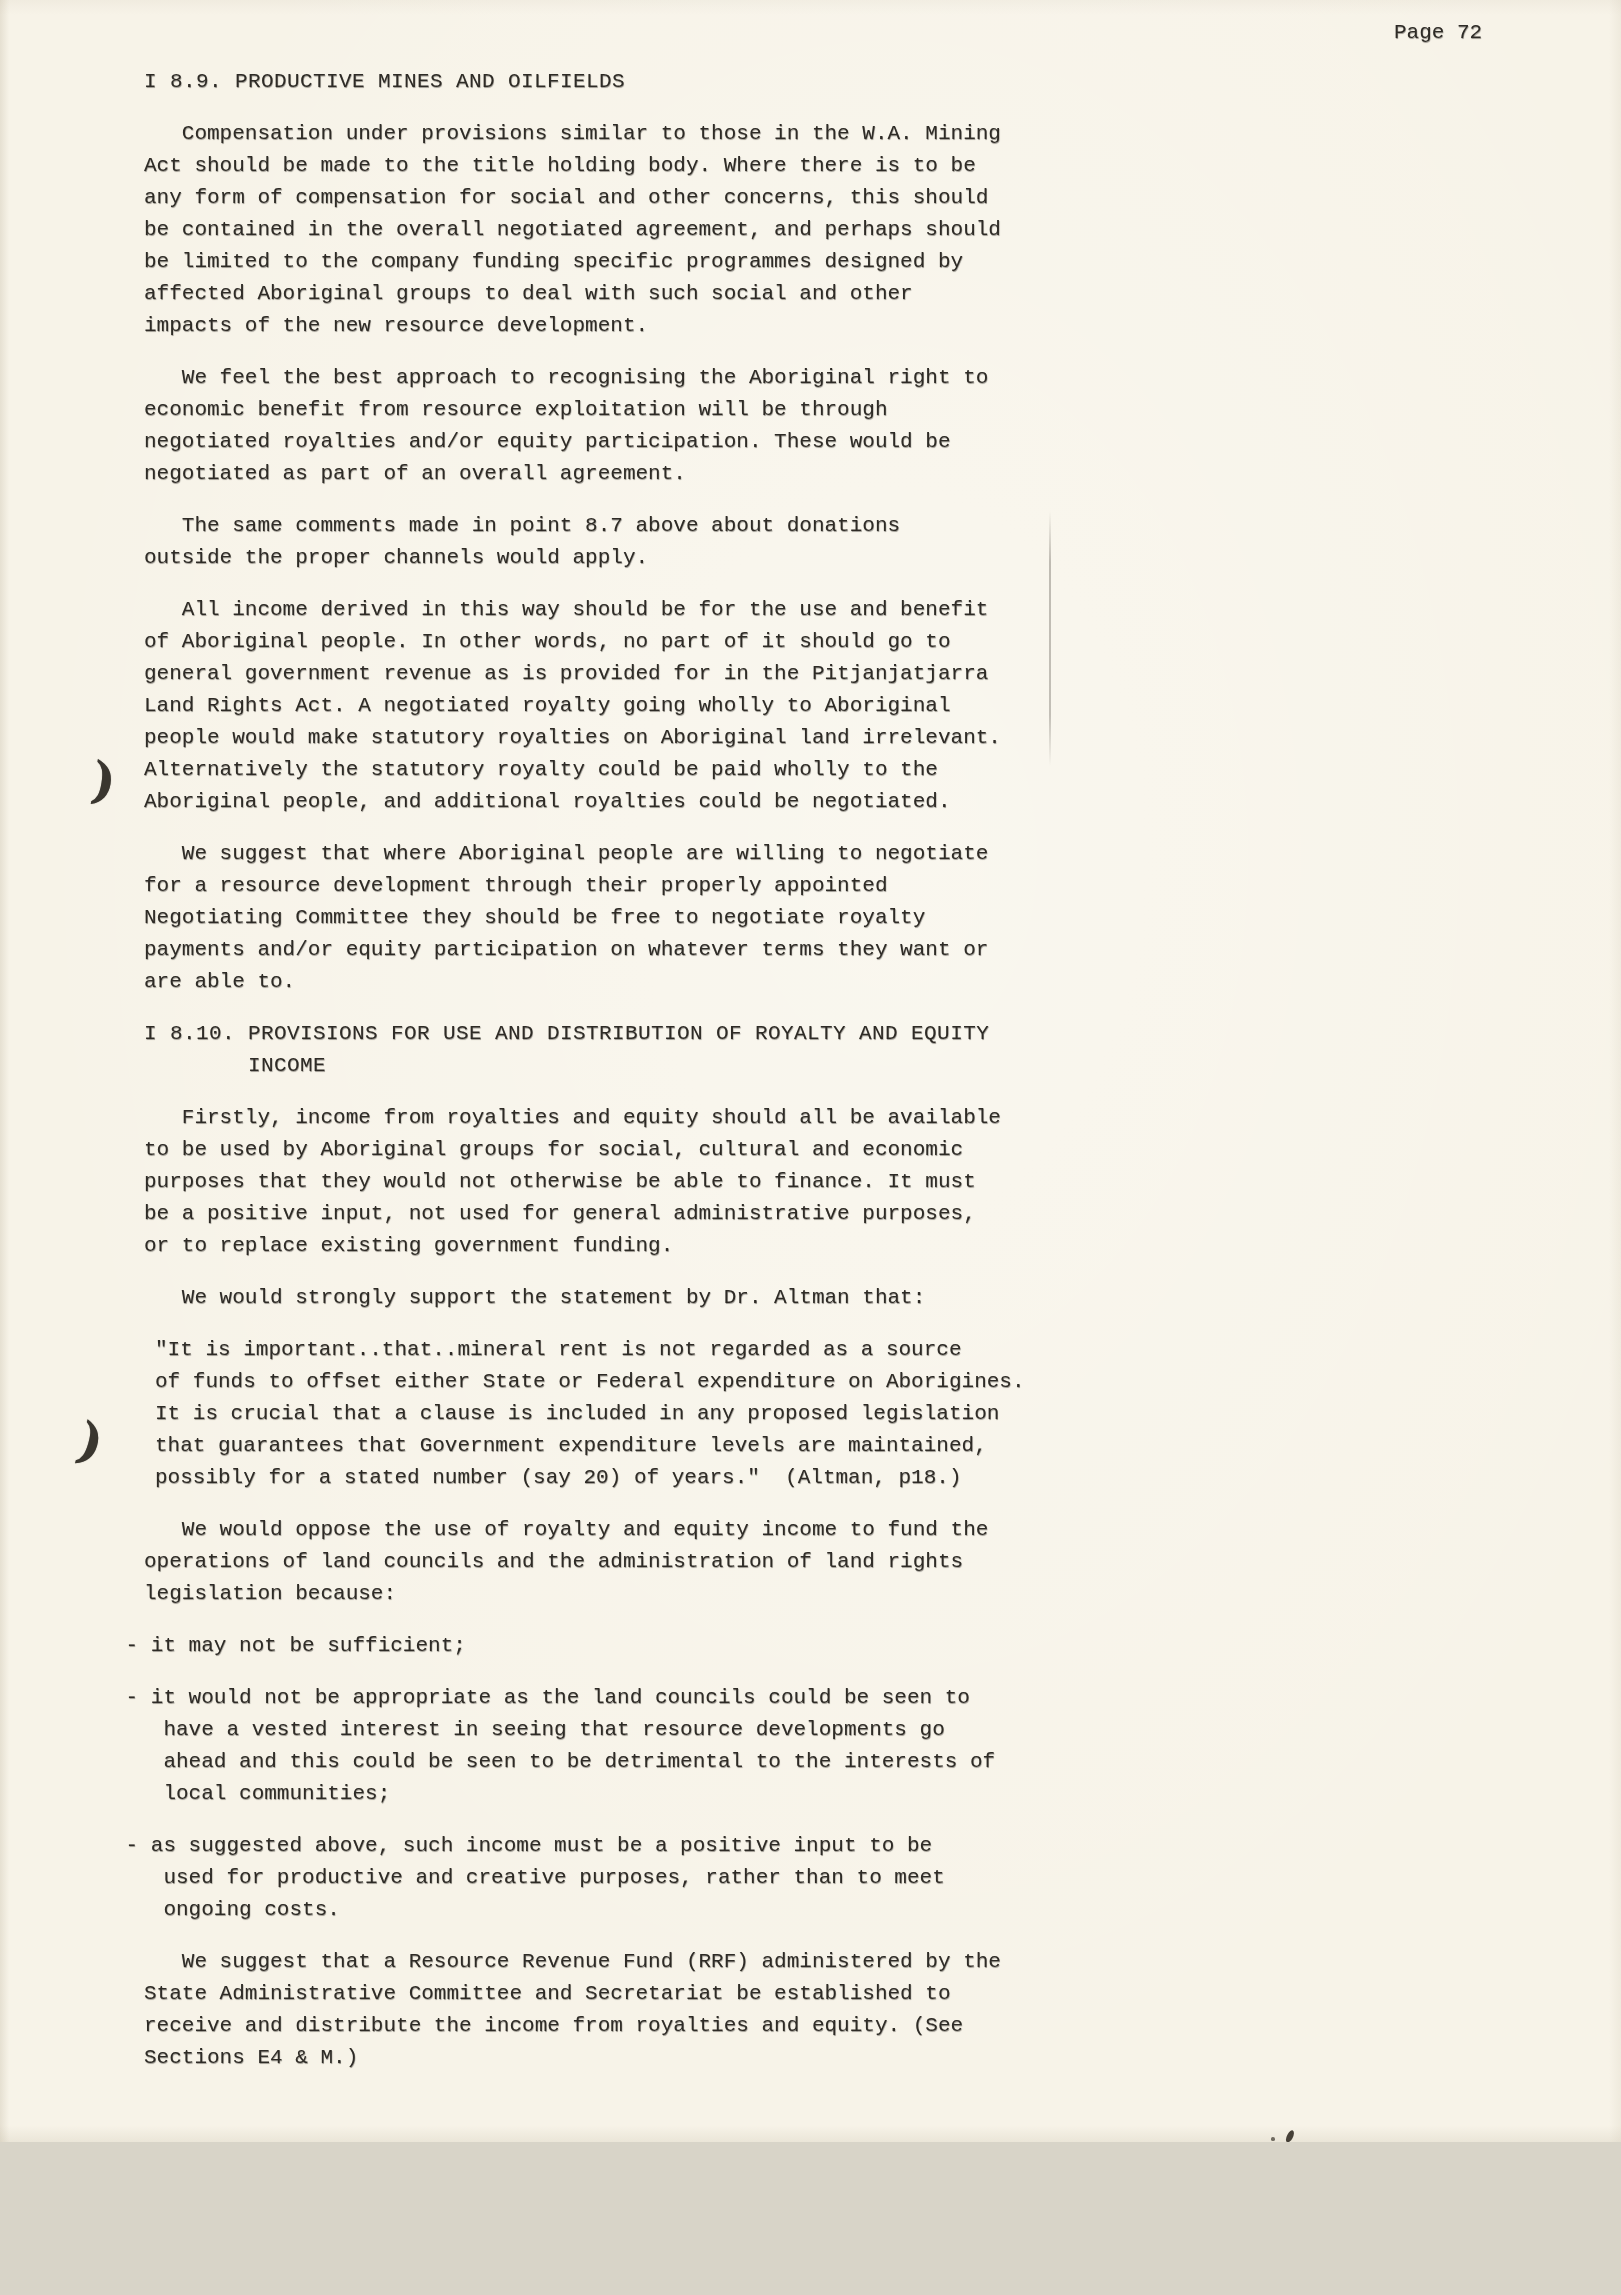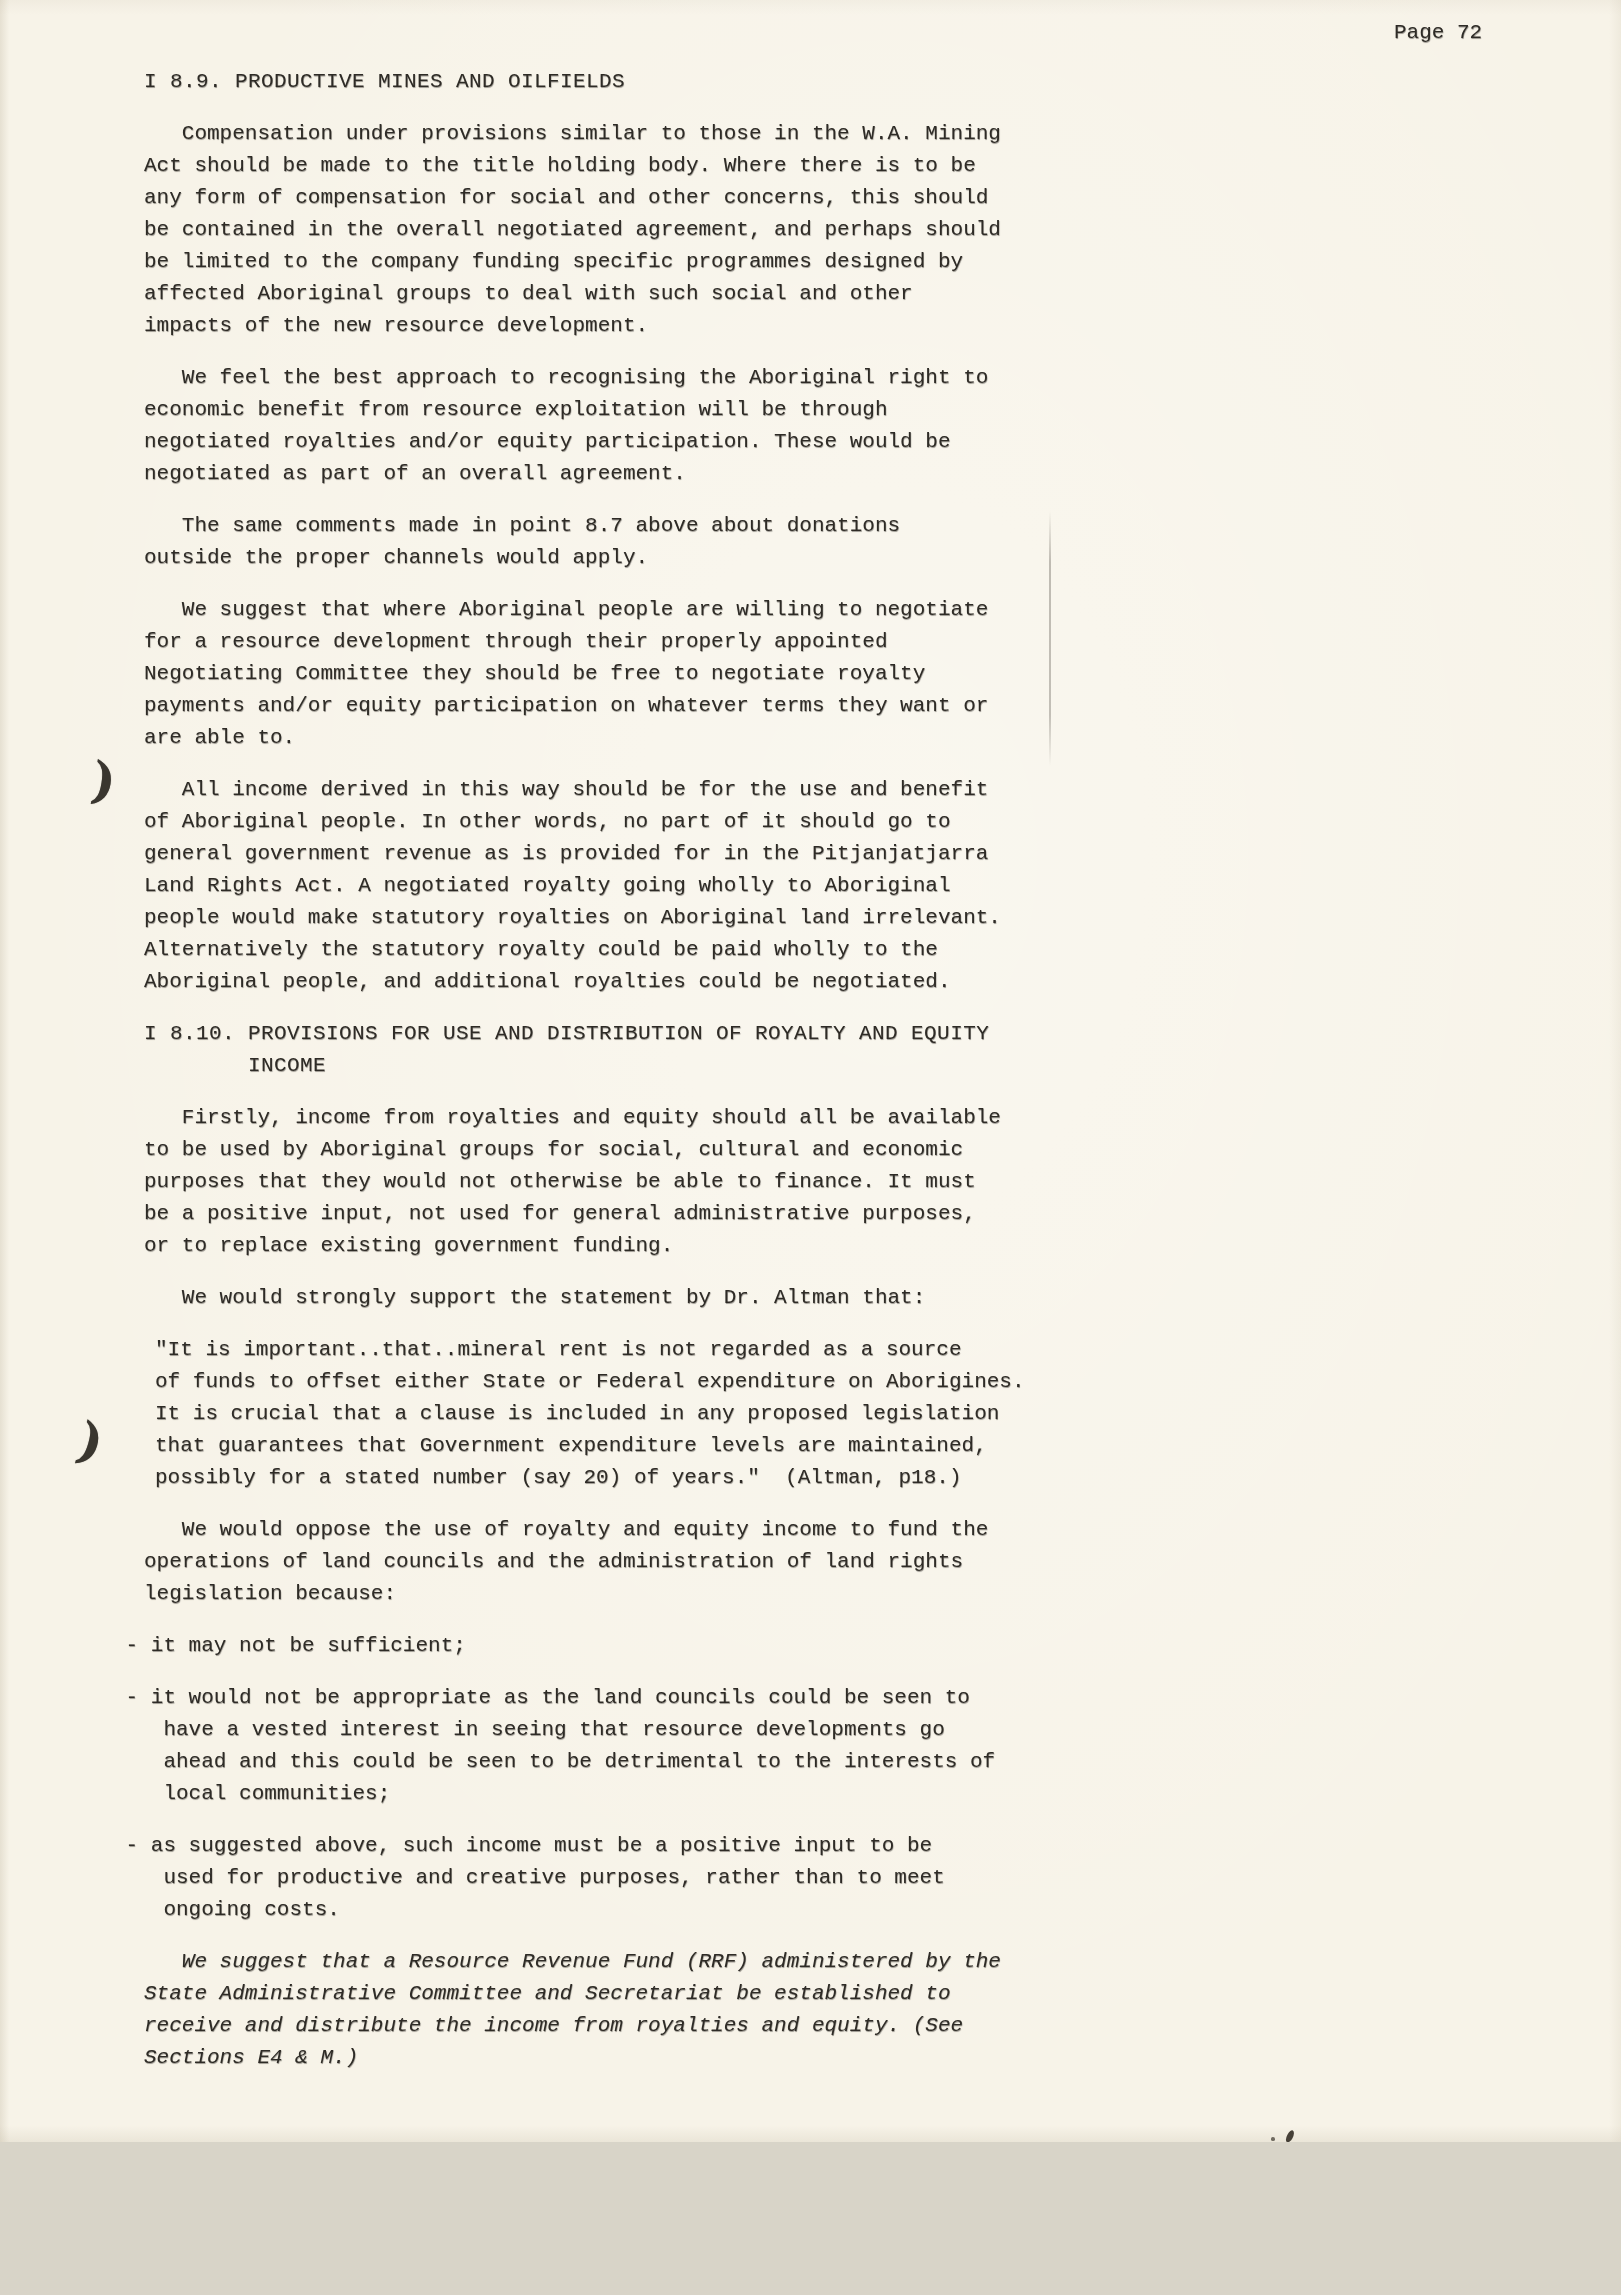--- a/index.html
+++ b/index.html
@@ -38,21 +38,21 @@
     position: absolute;
     left: 144px;
     top: 66px;
   }
 
   .blk { margin: 0 0 20px 0; }
   .heading { letter-spacing: 0.4px; }
   .mt-extra { }
   .quote { margin-left: 11px; }
   .bullet { margin-left: -18.4px; }
-  .last { margin-bottom: 13px; font-style: italic; }
+  .last { margin-bottom: 13px; }
 
   .paren-mark {
     position: absolute;
     font-family: "DejaVu Serif", serif;
     font-size: 50px;
     font-weight: bold;
     color: #3a362f;
     text-shadow: 0 0 0.9px rgba(58,54,47,0.6);
   }
   .mark1 { left: 92px; top: 751px; transform: rotate(9deg); }
@@ -92,32 +92,32 @@
 be contained in the overall negotiated agreement, and perhaps should
 be limited to the company funding specific programmes designed by
 affected Aboriginal groups to deal with such social and other
 impacts of the new resource development.</div>
     <div class="tw blk">   We feel the best approach to recognising the Aboriginal right to
 economic benefit from resource exploitation will be through
 negotiated royalties and/or equity participation. These would be
 negotiated as part of an overall agreement.</div>
     <div class="tw blk">   The same comments made in point 8.7 above about donations
 outside the proper channels would apply.</div>
-    <div class="tw blk">   We suggest that where Aboriginal people are willing to negotiate
-for a resource development through their properly appointed
-Negotiating Committee they should be free to negotiate royalty
-payments and/or equity participation on whatever terms they want or
-are able to.</div>
     <div class="tw blk">   All income derived in this way should be for the use and benefit
 of Aboriginal people. In other words, no part of it should go to
 general government revenue as is provided for in the Pitjanjatjarra
 Land Rights Act. A negotiated royalty going wholly to Aboriginal
 people would make statutory royalties on Aboriginal land irrelevant.
 Alternatively the statutory royalty could be paid wholly to the
 Aboriginal people, and additional royalties could be negotiated.</div>
+    <div class="tw blk">   We suggest that where Aboriginal people are willing to negotiate
+for a resource development through their properly appointed
+Negotiating Committee they should be free to negotiate royalty
+payments and/or equity participation on whatever terms they want or
+are able to.</div>
     <div class="tw blk heading mt-extra">I 8.10. PROVISIONS FOR USE AND DISTRIBUTION OF ROYALTY AND EQUITY
         INCOME</div>
     <div class="tw blk">   Firstly, income from royalties and equity should all be available
 to be used by Aboriginal groups for social, cultural and economic
 purposes that they would not otherwise be able to finance. It must
 be a positive input, not used for general administrative purposes,
 or to replace existing government funding.</div>
     <div class="tw blk">   We would strongly support the statement by Dr. Altman that:</div>
     <div class="tw blk quote">"It is important..that..mineral rent is not regarded as a source
 of funds to offset either State or Federal expenditure on Aborigines.

